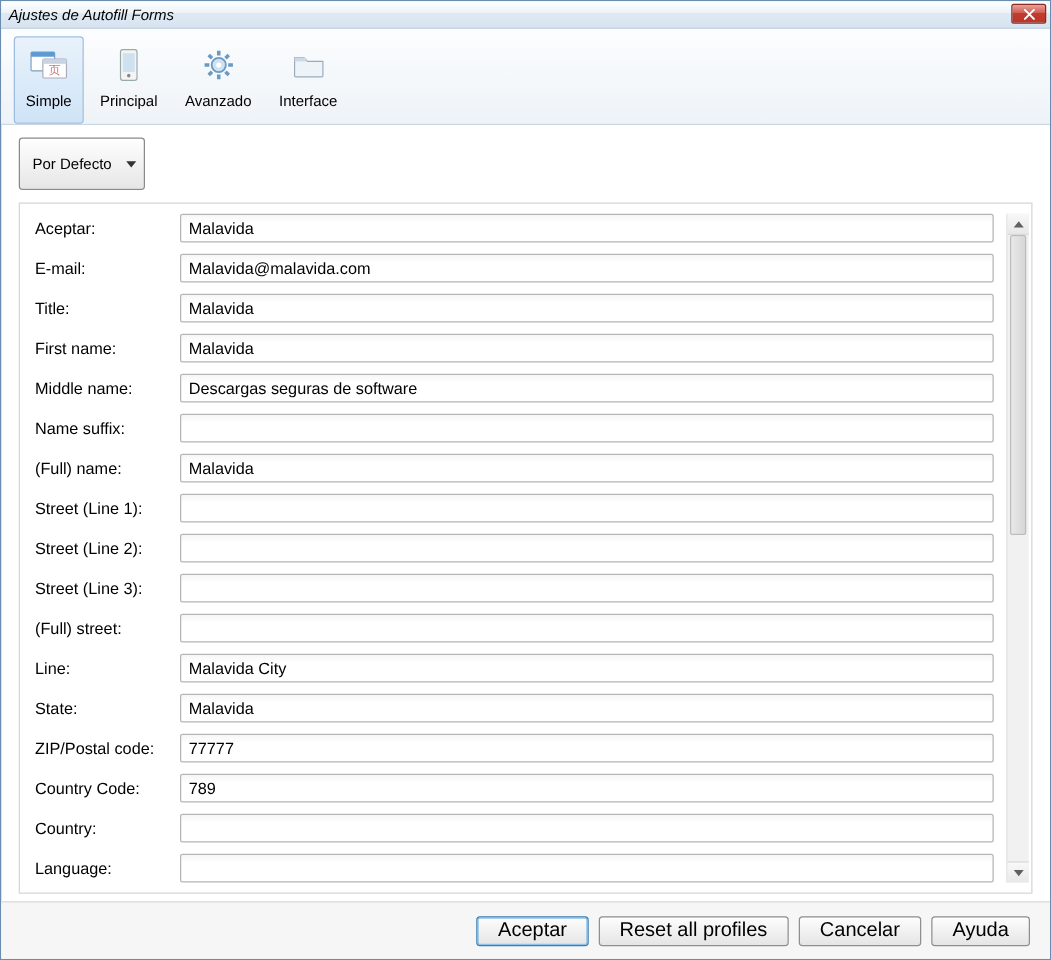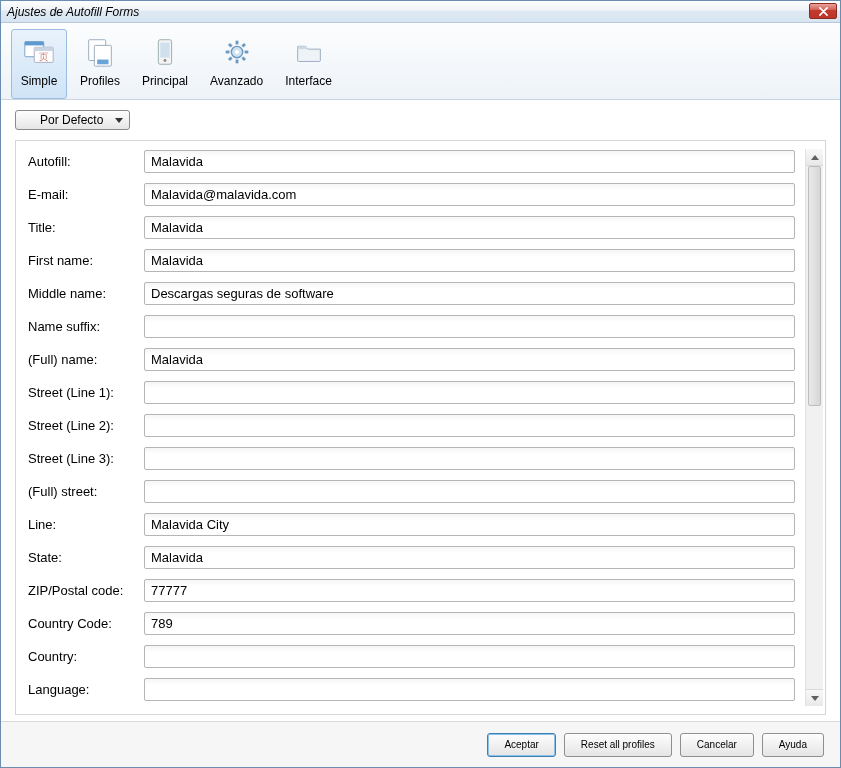--- a/index.html
+++ b/index.html
@@ -86,25 +86,25 @@
 .content {
   flex: 1;
   padding: 10px 14px 6px 14px;
   display: flex;
   flex-direction: column;
   overflow: hidden;
 }
 .dropdown {
   display: inline-flex;
   align-items: center;
-  height: 20px;
+  height: 42px;
   border: 1px solid #8a8a8a;
   border-radius: 3px;
   background: linear-gradient(to bottom, #fefefe, #e6e6e6);
-  padding: 0 6px 0 24px;
+  padding: 0 6px 0 10px;
   gap: 12px;
   cursor: pointer;
   box-shadow: inset 0 1px 0 #fff;
   width: fit-content;
   margin-bottom: 10px;
 }
 .dropdown .caret {
   width: 0; height: 0;
   border-left: 4px solid transparent;
   border-right: 4px solid transparent;
@@ -192,21 +192,21 @@
   padding: 0 16px;
   background: #f6f6f6;
 }
 .btn {
   height: 24px;
   padding: 0 16px;
   border: 1px solid #8f8f8f;
   border-radius: 3px;
   background: linear-gradient(to bottom, #fdfdfd, #e5e5e5);
   font-family: inherit;
-  font-size: 10px;
+  font-size: 16px;
   cursor: pointer;
   box-shadow: inset 0 1px 0 #fff;
 }
 .btn.default {
   border: 1px solid #3c7fb1;
   box-shadow: 0 0 0 1px #8cc1e8 inset, inset 0 1px 0 #fff;
 }
 
 .tool-icon svg { width: 34px; height: 34px; }
 </style>
@@ -229,30 +229,20 @@
       <div class="tool-icon">
         <svg viewBox="0 0 36 36">
           <rect x="3" y="7" width="20" height="16" rx="1" fill="#fff" stroke="#7aa0c4" stroke-width="1"></rect>
           <rect x="3" y="7" width="20" height="4" fill="#5d9ad2"></rect>
           <rect x="13" y="13" width="20" height="16" rx="1" fill="#fff" stroke="#aab" stroke-width="1"></rect>
           <rect x="13" y="13" width="20" height="4" fill="#c8d4e2"></rect>
           <text x="23" y="26" font-size="10" fill="#c77" text-anchor="middle">页</text>
         </svg>
       </div>
       <span class="tool-label">Simple</span>
-    </div>
-    <div class="tool-item">
-      <div class="tool-icon">
-        <svg viewBox="0 0 36 36">
-          <rect x="6" y="5" width="18" height="22" rx="1" fill="#fff" stroke="#9ab" stroke-width="1"></rect>
-          <rect x="12" y="11" width="18" height="22" rx="1" fill="#fff" stroke="#9ab" stroke-width="1"></rect>
-          <rect x="15" y="26" width="12" height="5" fill="#6aa3d8"></rect>
-        </svg>
-      </div>
-      <span class="tool-label">Profiles</span>
     </div>
     <div class="tool-item">
       <div class="tool-icon">
         <svg viewBox="0 0 36 36">
           <rect x="11" y="5" width="14" height="26" rx="2" fill="#f4f4f4" stroke="#9aa" stroke-width="1"></rect>
           <rect x="13" y="8" width="10" height="16" fill="#cfe0ef"></rect>
           <circle cx="18" cy="27" r="1.5" fill="#888"></circle>
         </svg>
       </div>
       <span class="tool-label">Principal</span>
@@ -291,21 +281,21 @@
 
   <div class="content">
     <div class="dropdown">
       <span>Por Defecto</span>
       <span class="caret"></span>
     </div>
 
     <div class="form-panel">
       <div class="fields" id="fields-container">
           <div class="field-row">
-            <div class="field-label">Autofill:</div>
+            <div class="field-label">Aceptar:</div>
             <input class="field-input" type="text" value="Malavida" style="">
           </div>
           <div class="field-row">
             <div class="field-label">E-mail:</div>
             <input class="field-input" type="text" value="Malavida@malavida.com" style="">
           </div>
           <div class="field-row">
             <div class="field-label">Title:</div>
             <input class="field-input" type="text" value="Malavida" style="">
           </div>

